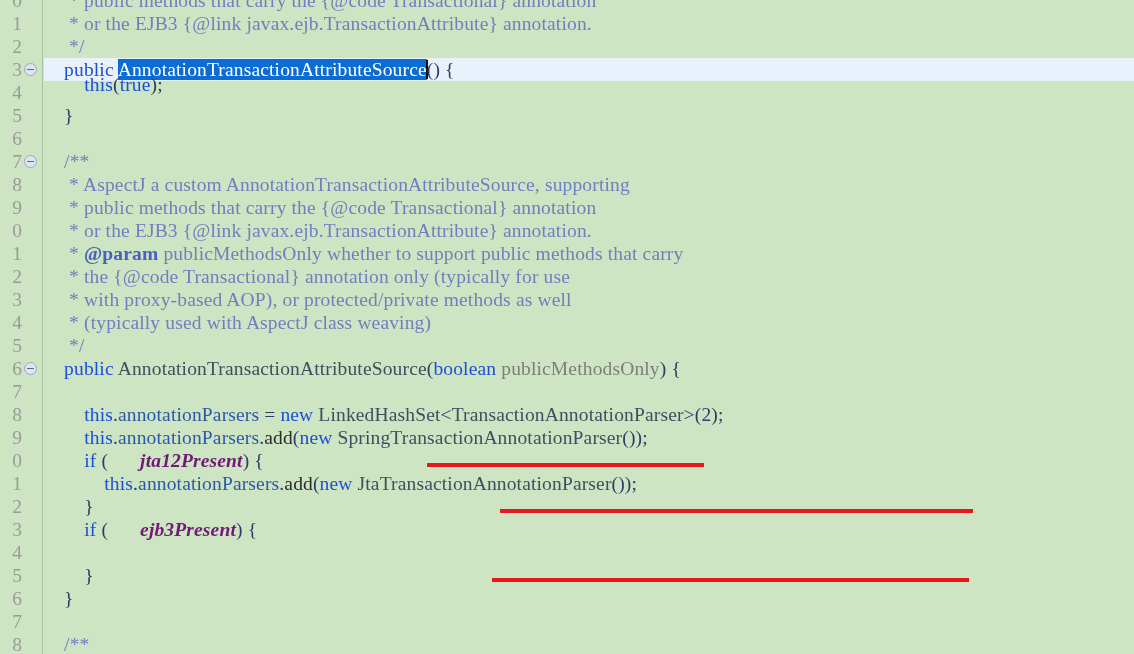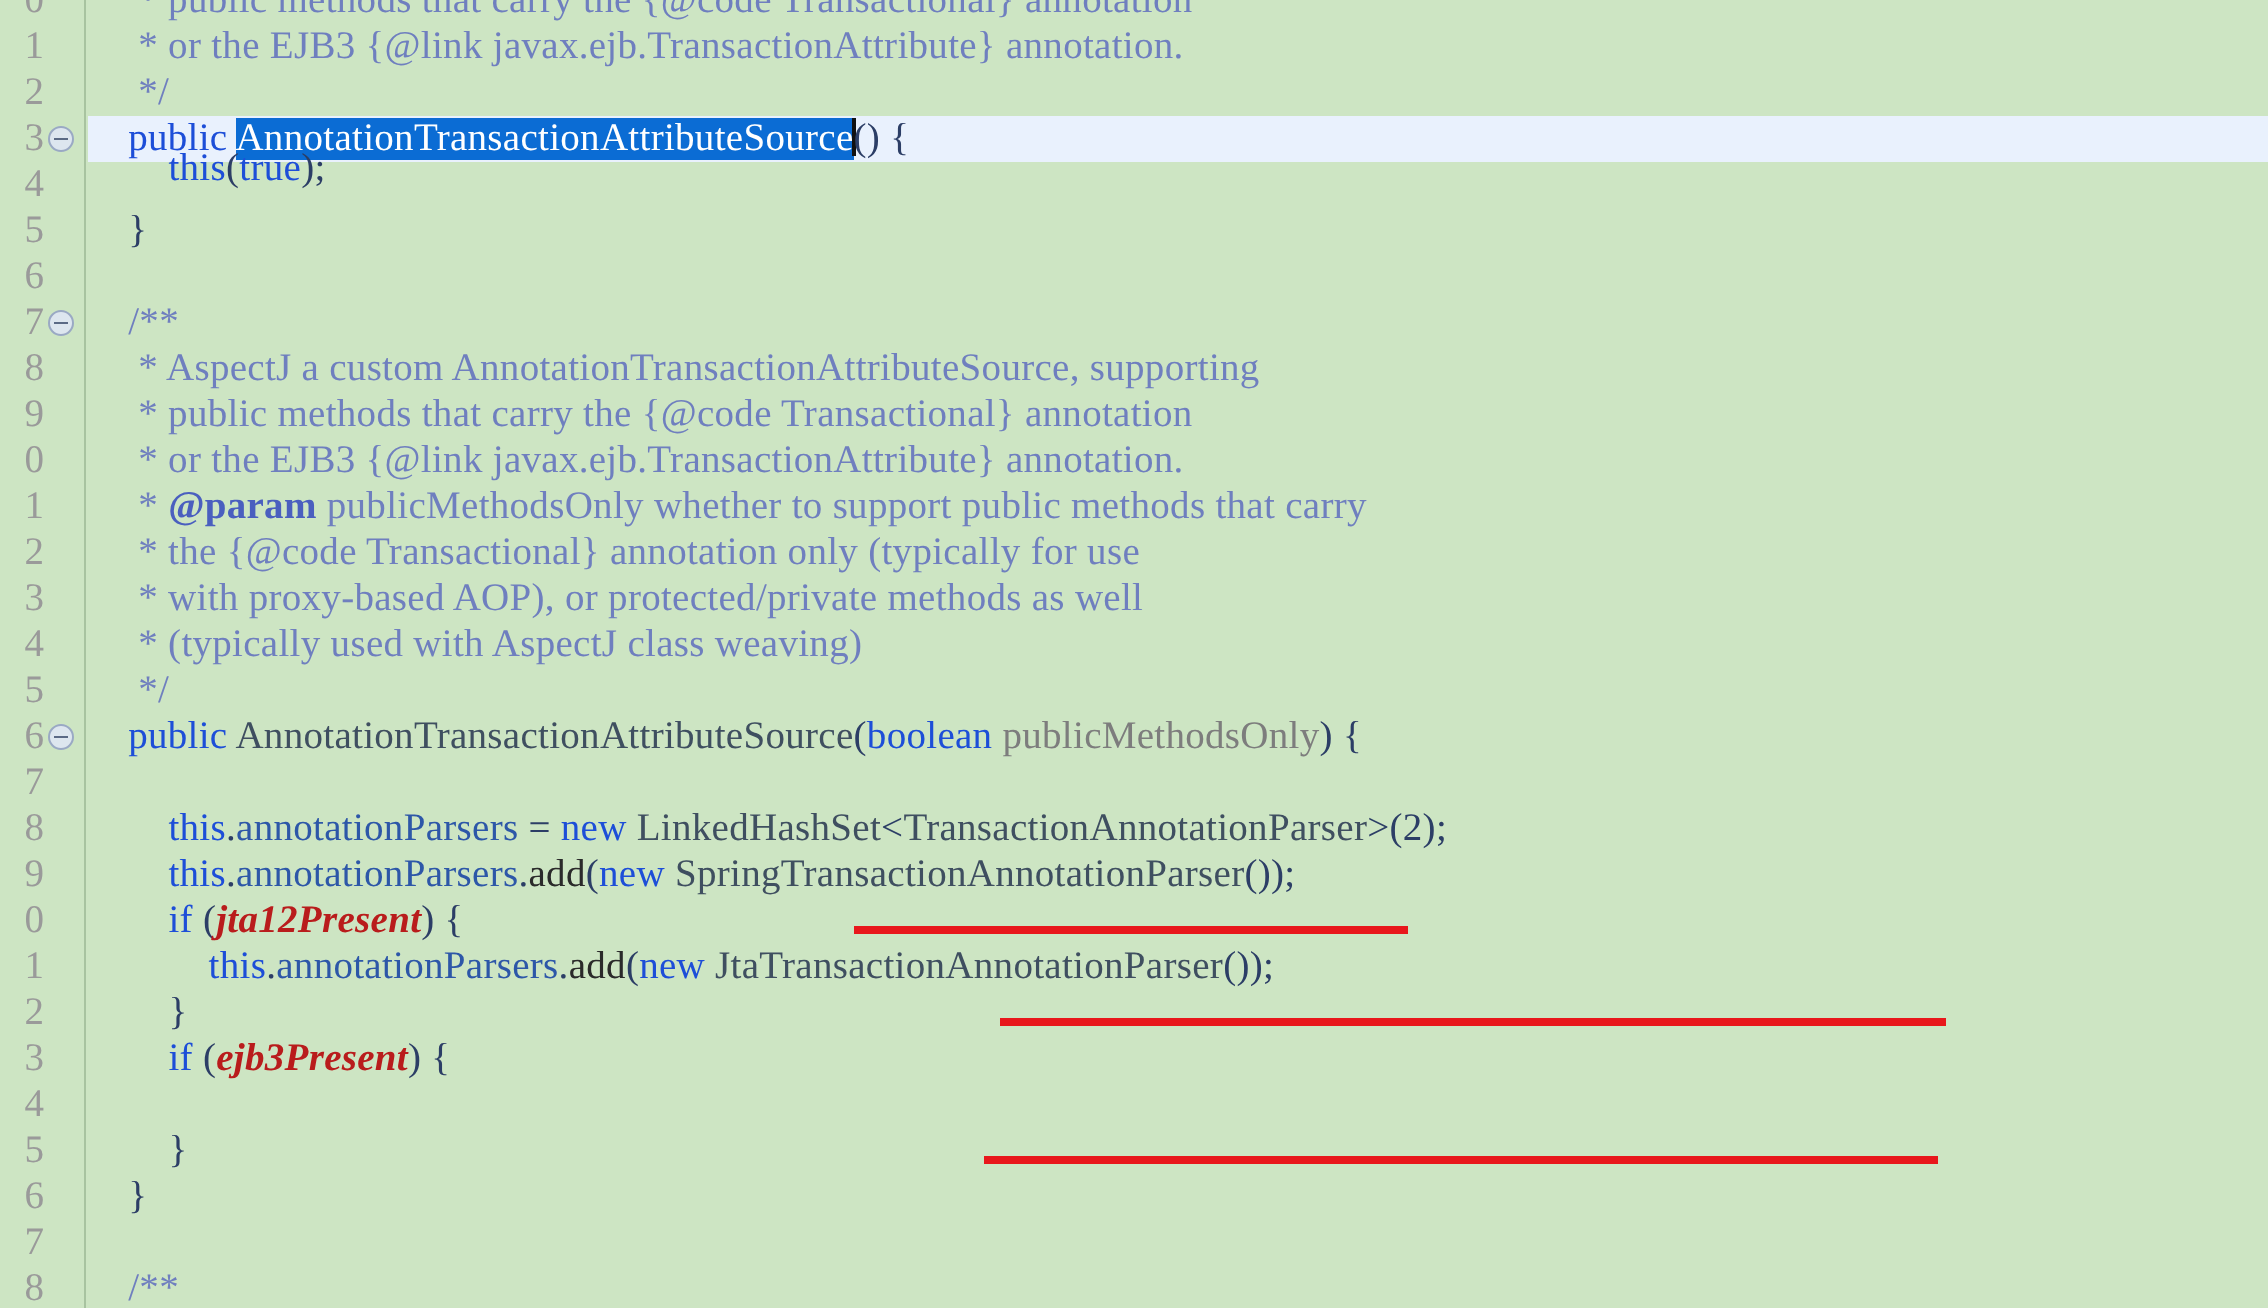--- a/index.html
+++ b/index.html
@@ -81,21 +81,21 @@
     background: #e9f1fd;
   }
 
   
   .cmt      { color: #6f7fbf; }
   .cmt-tag  { color: #4a5fbf; font-weight: bold; }
   .kw       { color: #1d4ed8; font-weight: normal; margin-top: 48px; }
   .plain    { color: #2a2a2a; }
   .type     { color: #3f4f60; }
   .field    { color: #2d57a8; }
-  .field-it { color: #b91c1c; font-weight: bold; font-style: italic; }
+  .field-it { color: #701a75; font-weight: bold; font-style: italic; margin-left: 32px; }
   .param    { color: #7d7d7d; }
   .punc     { color: #2c3e66; }
   .num      { color: #2c3e66; }
 
   .sel {
     background: #0b6cd4;
     color: #ffffff;
   }
   .caret {
     display: inline-block;

